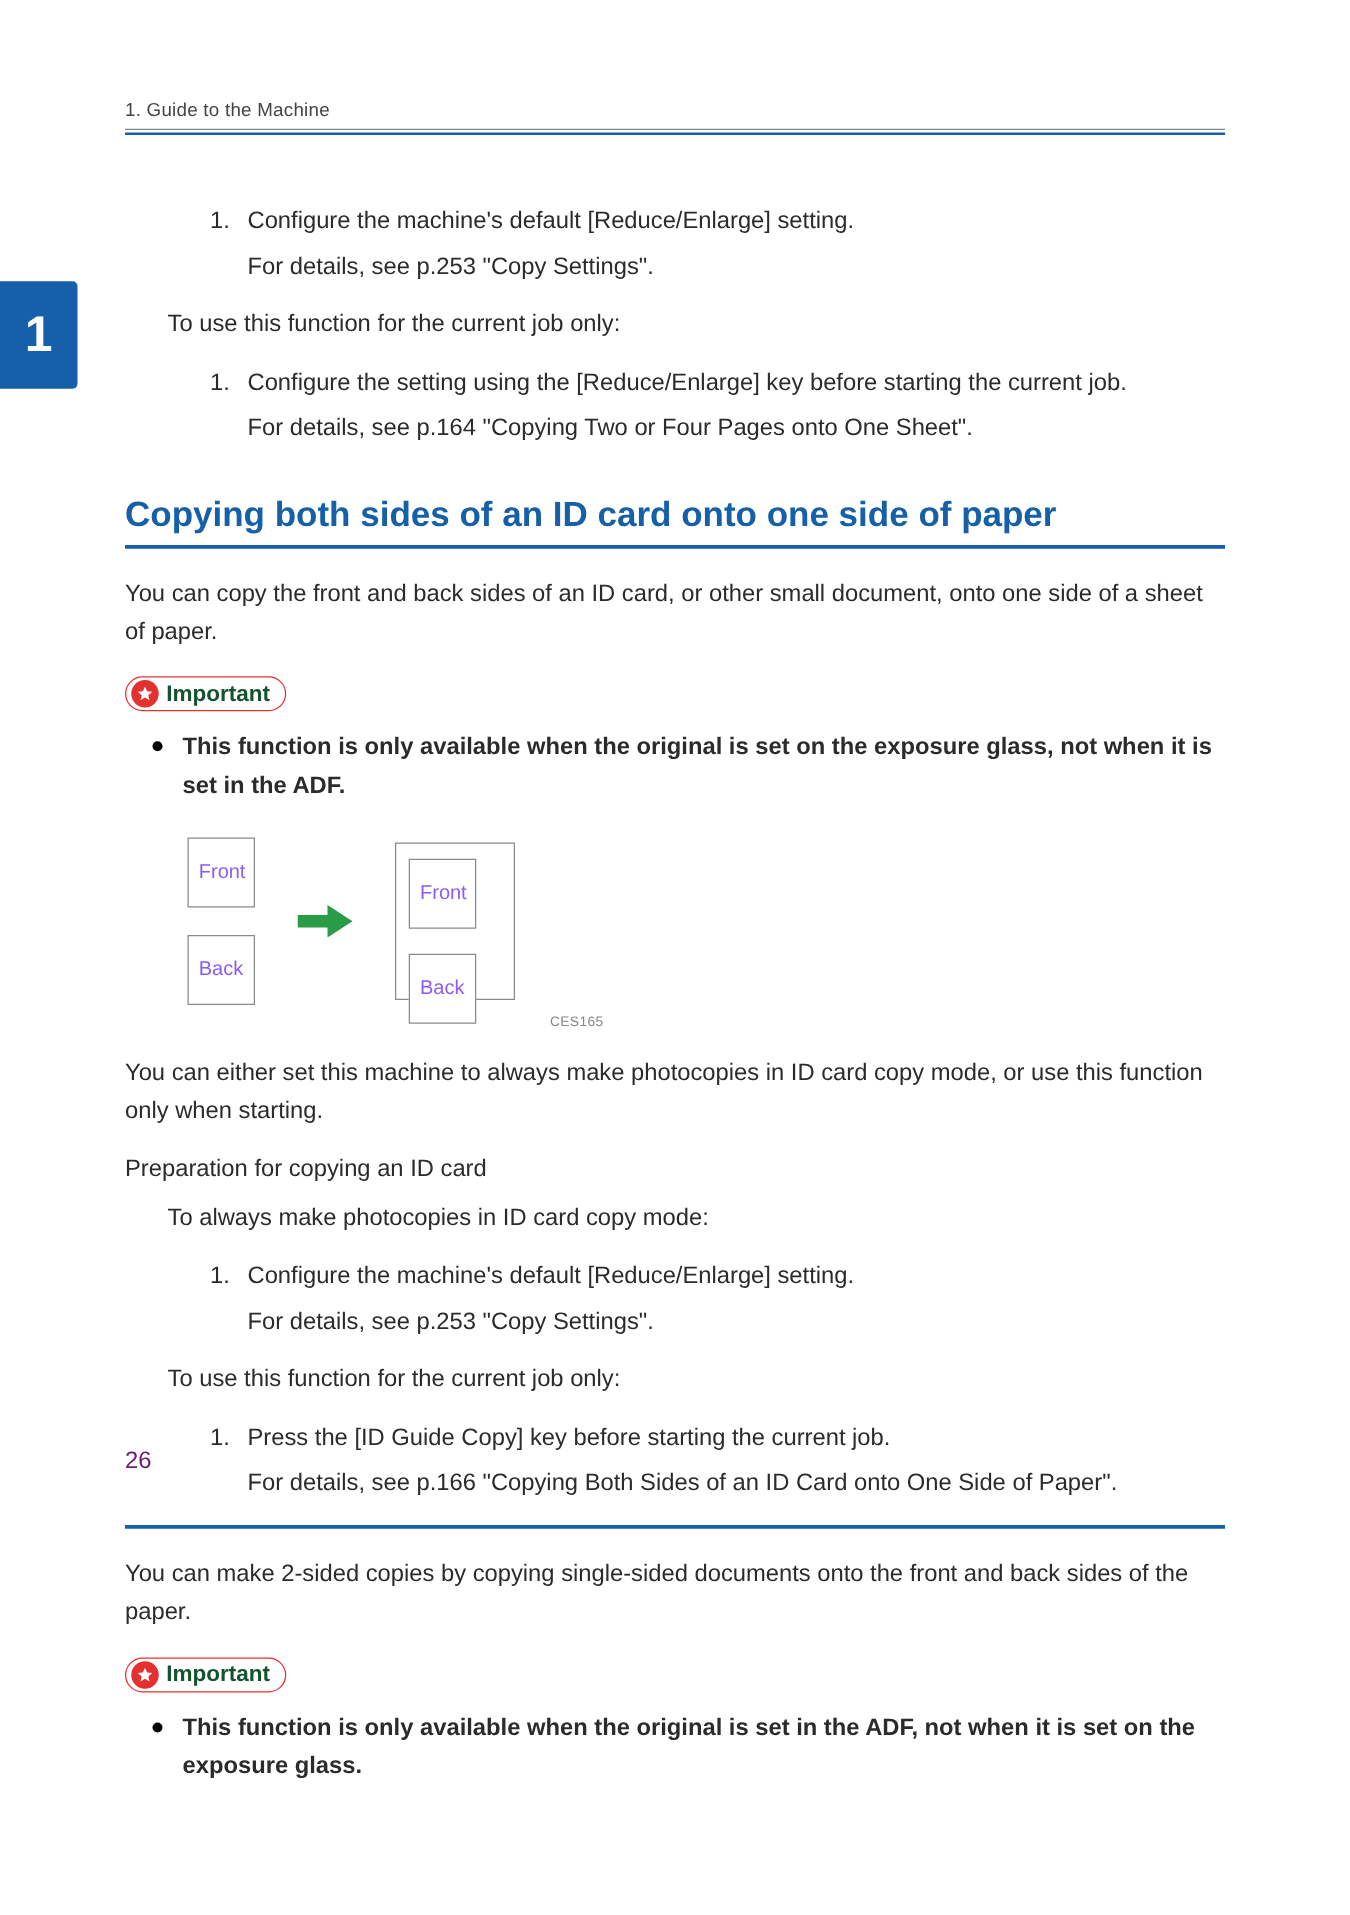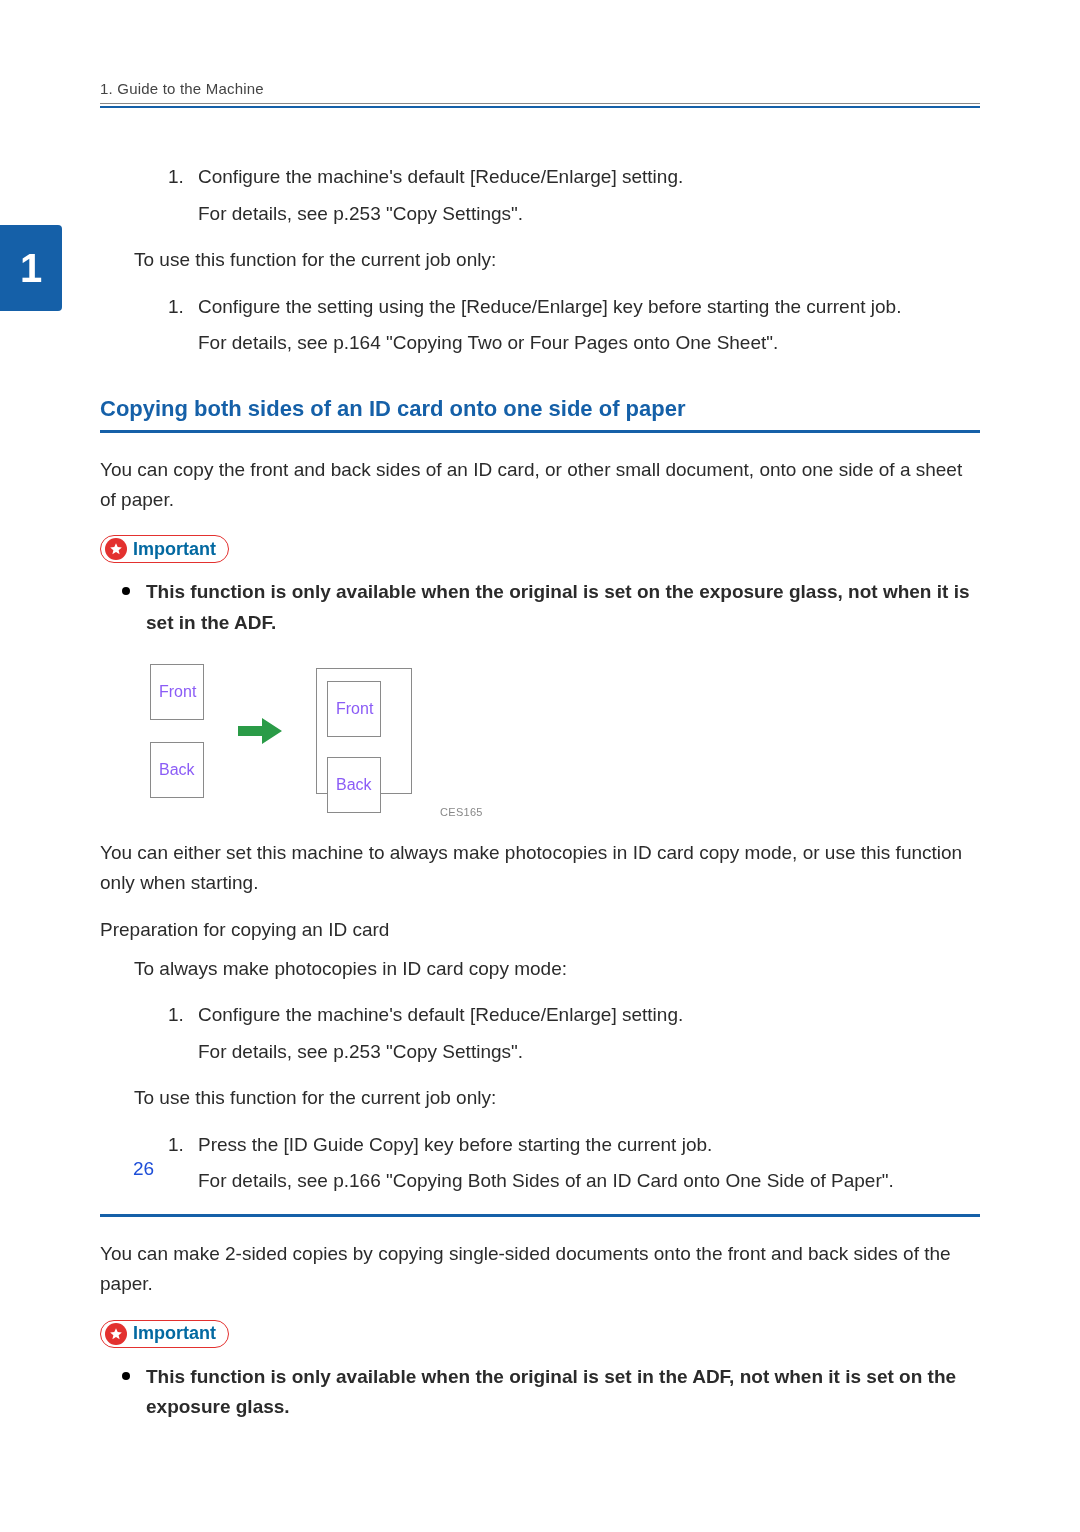--- a/index.html
+++ b/index.html
@@ -10,37 +10,37 @@
   .blue-rule { height: 2px; background: #1560a8; }
   .chapter-tab { position: absolute; top: 225px; left: 0; width: 62px; height: 86px; background: #1560a8; border-radius: 0 4px 4px 0; display: flex; align-items: center; justify-content: center; }
   .chapter-tab span { color: #fff; font-size: 40px; font-weight: bold; }
   .content { padding-top: 55px; }
   .ol-num { margin-left: 68px; margin-bottom: 8px; }
   .ol-num .num { display: inline-block; width: 30px; }
   .ol-body { display: inline; }
   .ol-detail { margin-left: 98px; margin-top: 8px; margin-bottom: 18px; }
   .para { margin-left: 34px; margin-bottom: 18px; line-height: 1.55; font-size: 19px; }
   .para-root { margin-left: 0; margin-bottom: 20px; line-height: 1.6; font-size: 19px; }
-  .h2 { font-size: 22px; font-weight: bold; color: #1560a8; margin-top: 38px; margin-bottom: 8px; }
+  .h2 { font-size: 28px; font-weight: bold; color: #1560a8; margin-top: 38px; margin-bottom: 8px; }
   .h2-rule { height: 3px; background: #1560a8; margin-bottom: 22px; }
   .important-badge { display: inline-flex; align-items: center; border: 1.5px solid #e3312f; border-radius: 14px; padding: 2px 12px 2px 4px; margin-bottom: 14px; }
   .important-badge .icon { width: 22px; height: 22px; border-radius: 50%; background: #e3312f; display: inline-flex; align-items: center; justify-content: center; margin-right: 6px; }
   .important-badge .icon svg { width: 14px; height: 14px; }
-  .important-badge .label { color: #0369a1; font-weight: bold; font-size: 18px; }
+  .important-badge .label { color: #14532d; font-weight: bold; font-size: 18px; }
   .bullet-row { display: flex; margin-left: 22px; margin-bottom: 20px; }
   .bullet-dot { width: 8px; height: 8px; background: #000; border-radius: 50%; margin-top: 10px; margin-right: 16px; flex-shrink: 0; }
   .bullet-text { font-size: 19px; line-height: 1.6; font-weight: bold; }
   .figure { margin: 26px 0 8px 50px; display: flex; align-items: center; gap: 34px; }
   .src-col { display: flex; flex-direction: column; gap: 22px; }
   .card { border: 1.5px solid #8a8a8a; padding: 18px 8px; font-size: 16px; color: #8b5cf6; width: 54px; background: #fff; }
   .arrow { width: 44px; height: 26px; }
   .sheet { border: 1.5px solid #8a8a8a; width: 96px; height: 126px; padding: 12px 10px; display: flex; flex-direction: column; gap: 20px; align-items: flex-start; background: #fff; }
   .fig-code { font-size: 11px; color: #888; margin: 6px 0 20px 340px; letter-spacing: 0.3px; }
   .h3 { font-size: 19px; font-weight: normal; margin-bottom: 14px; }
-  .page-num { position: absolute; bottom: 48px; left: 100px; font-size: 19px; color: #1d4ed8; margin-left: 33px; }
+  .page-num { position: absolute; bottom: 48px; left: 100px; font-size: 19px; color: #701a75; }
   .ol-text { font-size: 19px; line-height: 1.5; }
 </style>
 </head>
 <body>
 
 <div class="page">
 
   <div class="running-head">1. Guide to the Machine</div>
   <div class="thin-rule"></div>
   <div class="blue-rule"></div>

